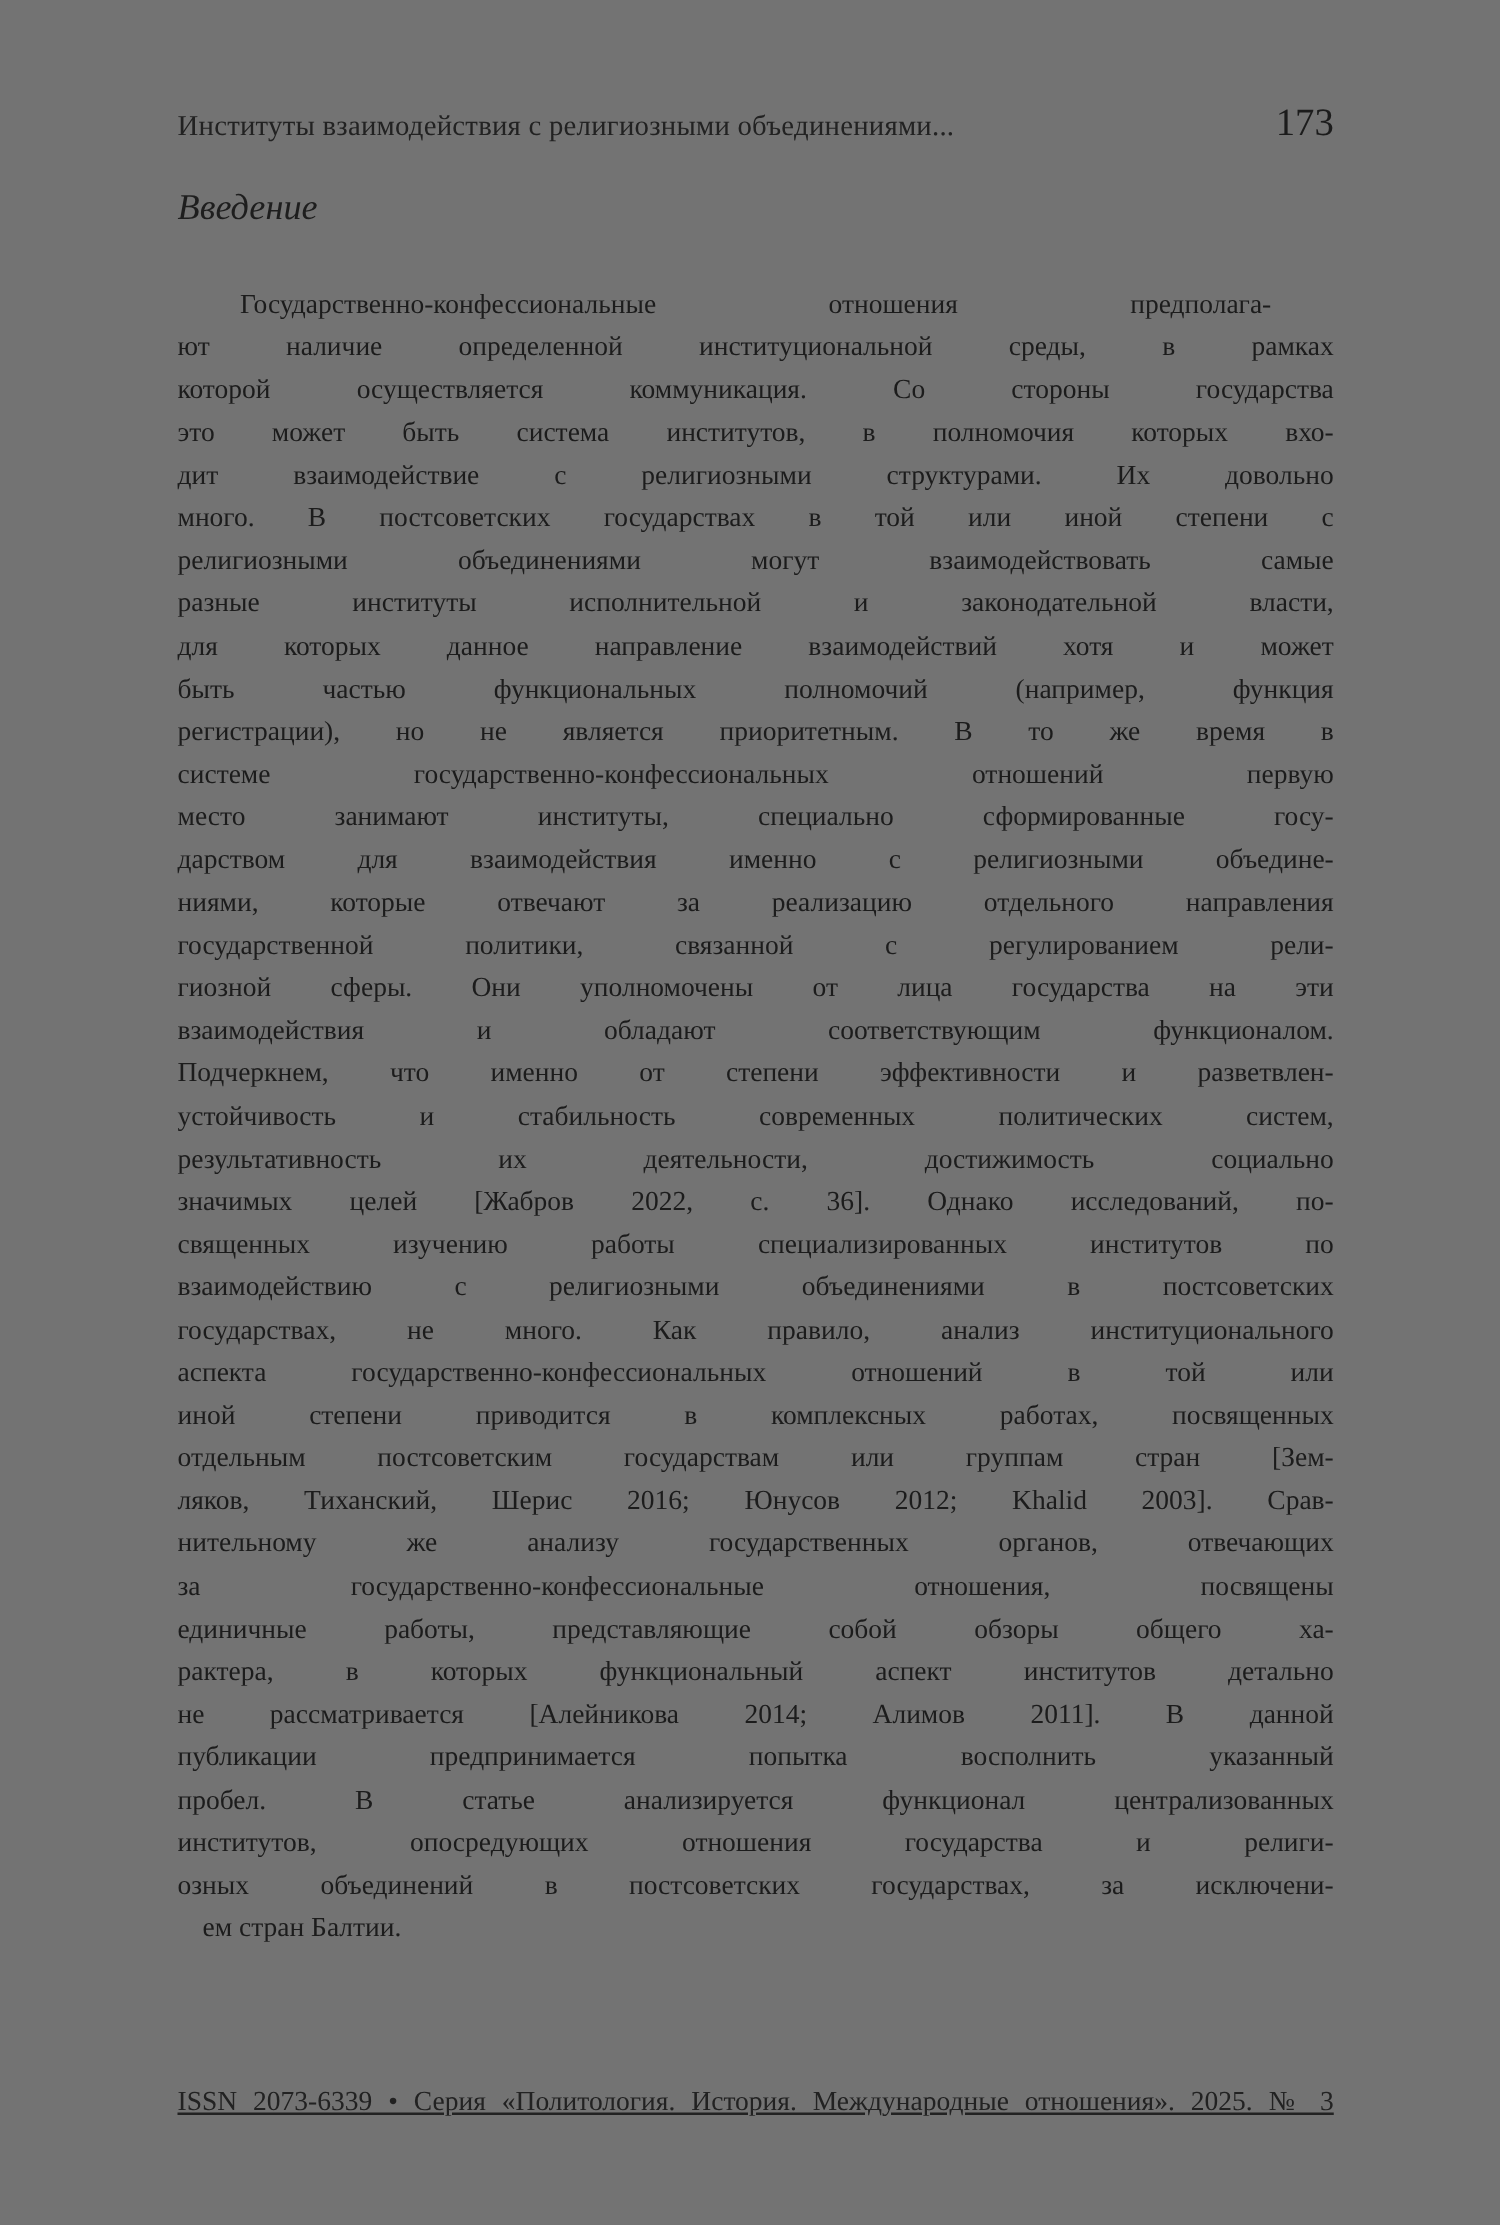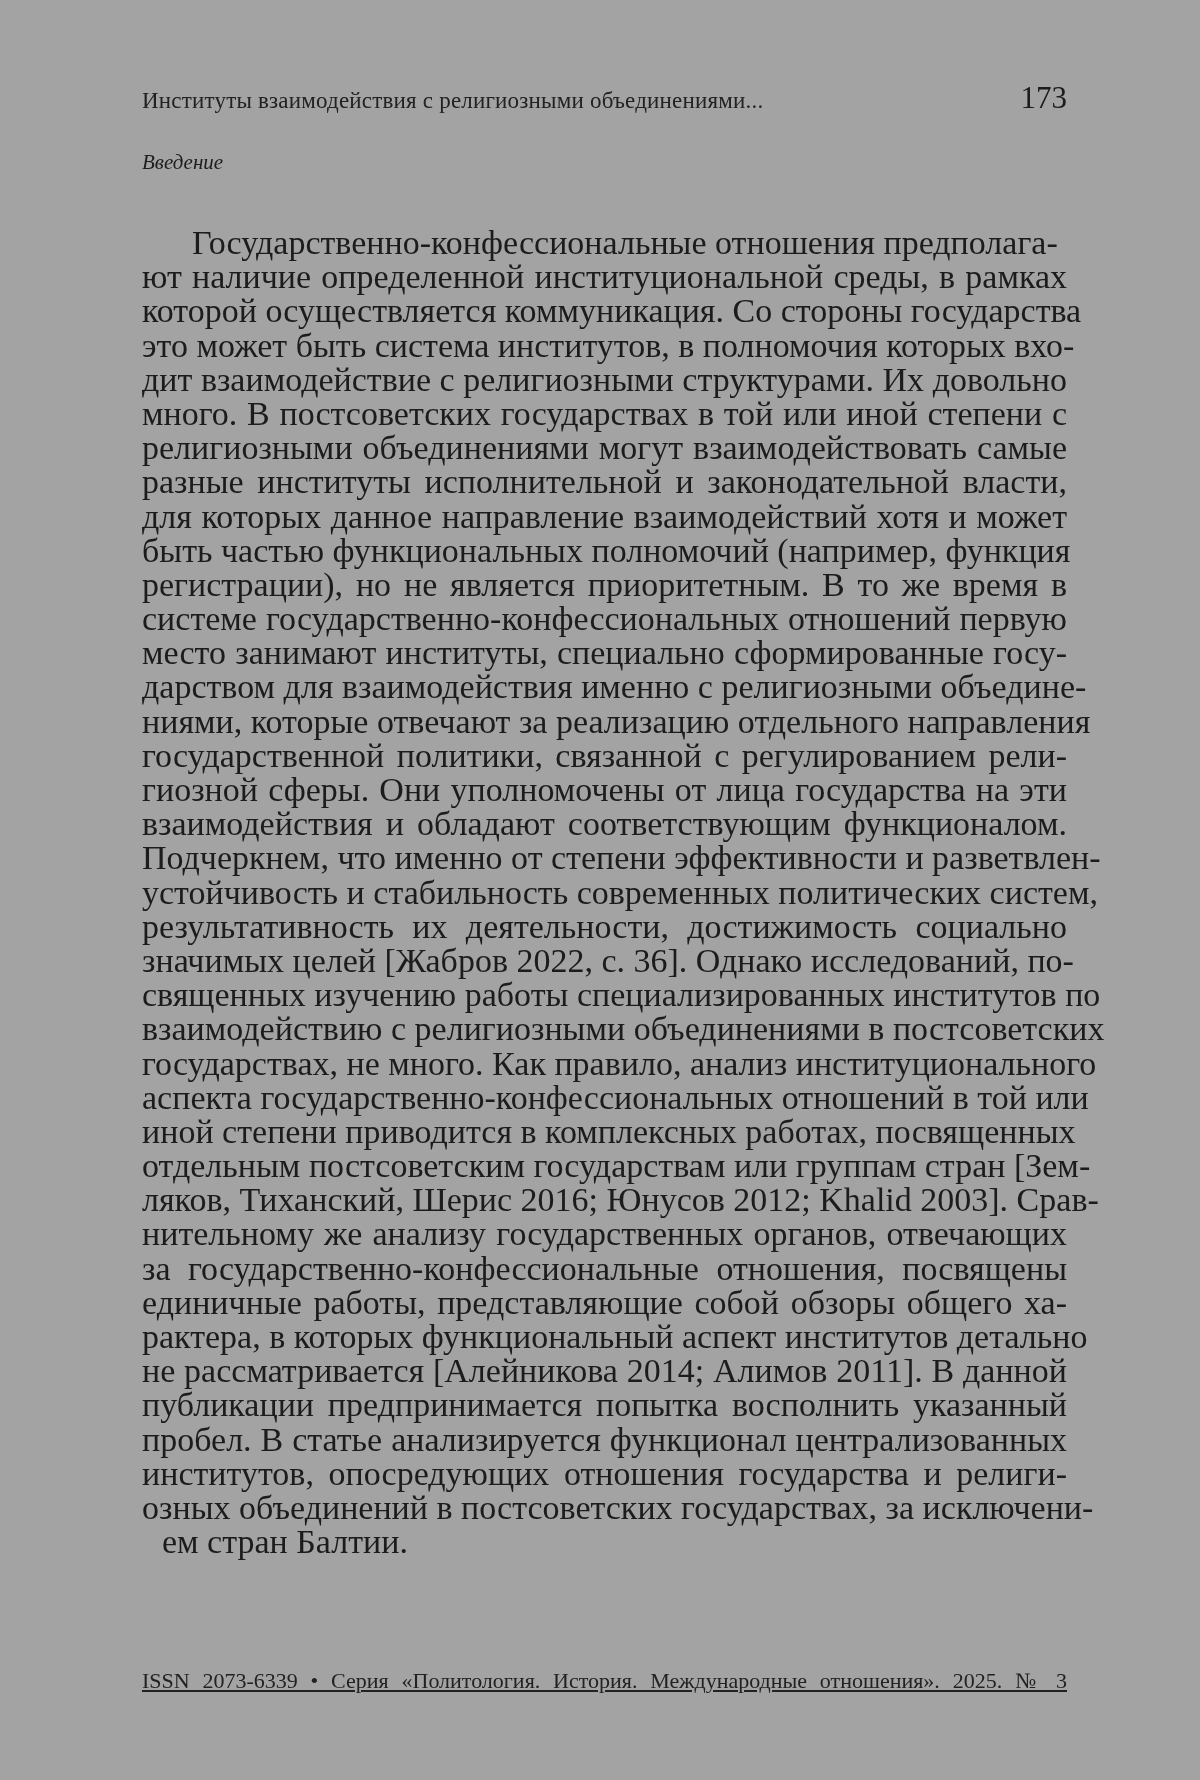--- a/index.html
+++ b/index.html
@@ -1,21 +1,21 @@
 <!DOCTYPE html>
 <html lang="ru"><head>
 <meta charset="utf-8">
 <style>
   * { margin: 0; padding: 0; box-sizing: border-box; }
   html, body { background: #e9e9e9; }
   .page {
     position: relative;
     width: 1200px;
     height: 1780px;
-    background: #a3a3a3;
+    background: #737373;
     margin: 0 auto;
     font-family: "Liberation Serif", "DejaVu Serif", serif;
     color: #1f1f1f;
     overflow: hidden;
     padding-left: 12px;
   }
   .running-row {
     position: absolute;
     left: 142px;
     top: 80px;
@@ -31,29 +31,29 @@
   }
   .page-number {
     font-size: 31px;
     color: #1c1c1c;
   }
   .section-heading {
     position: absolute;
     left: 142px;
     top: 150px;
     font-style: italic;
-    font-size: 21px;
+    font-size: 29px;
     color: #1e1e1e;
   }
   .body-block {
     position: absolute;
     left: 142px;
     top: 226px;
     width: 925px;
-    font-size: 34px;
+    font-size: 22px;
     line-height: 34.2px;
     color: #1c1c1c;
   }
   .body-line {
     width: 100%;
     height: 34.2px;
     white-space: pre;
     text-align: justify;
     text-align-last: justify;
     overflow: visible;

